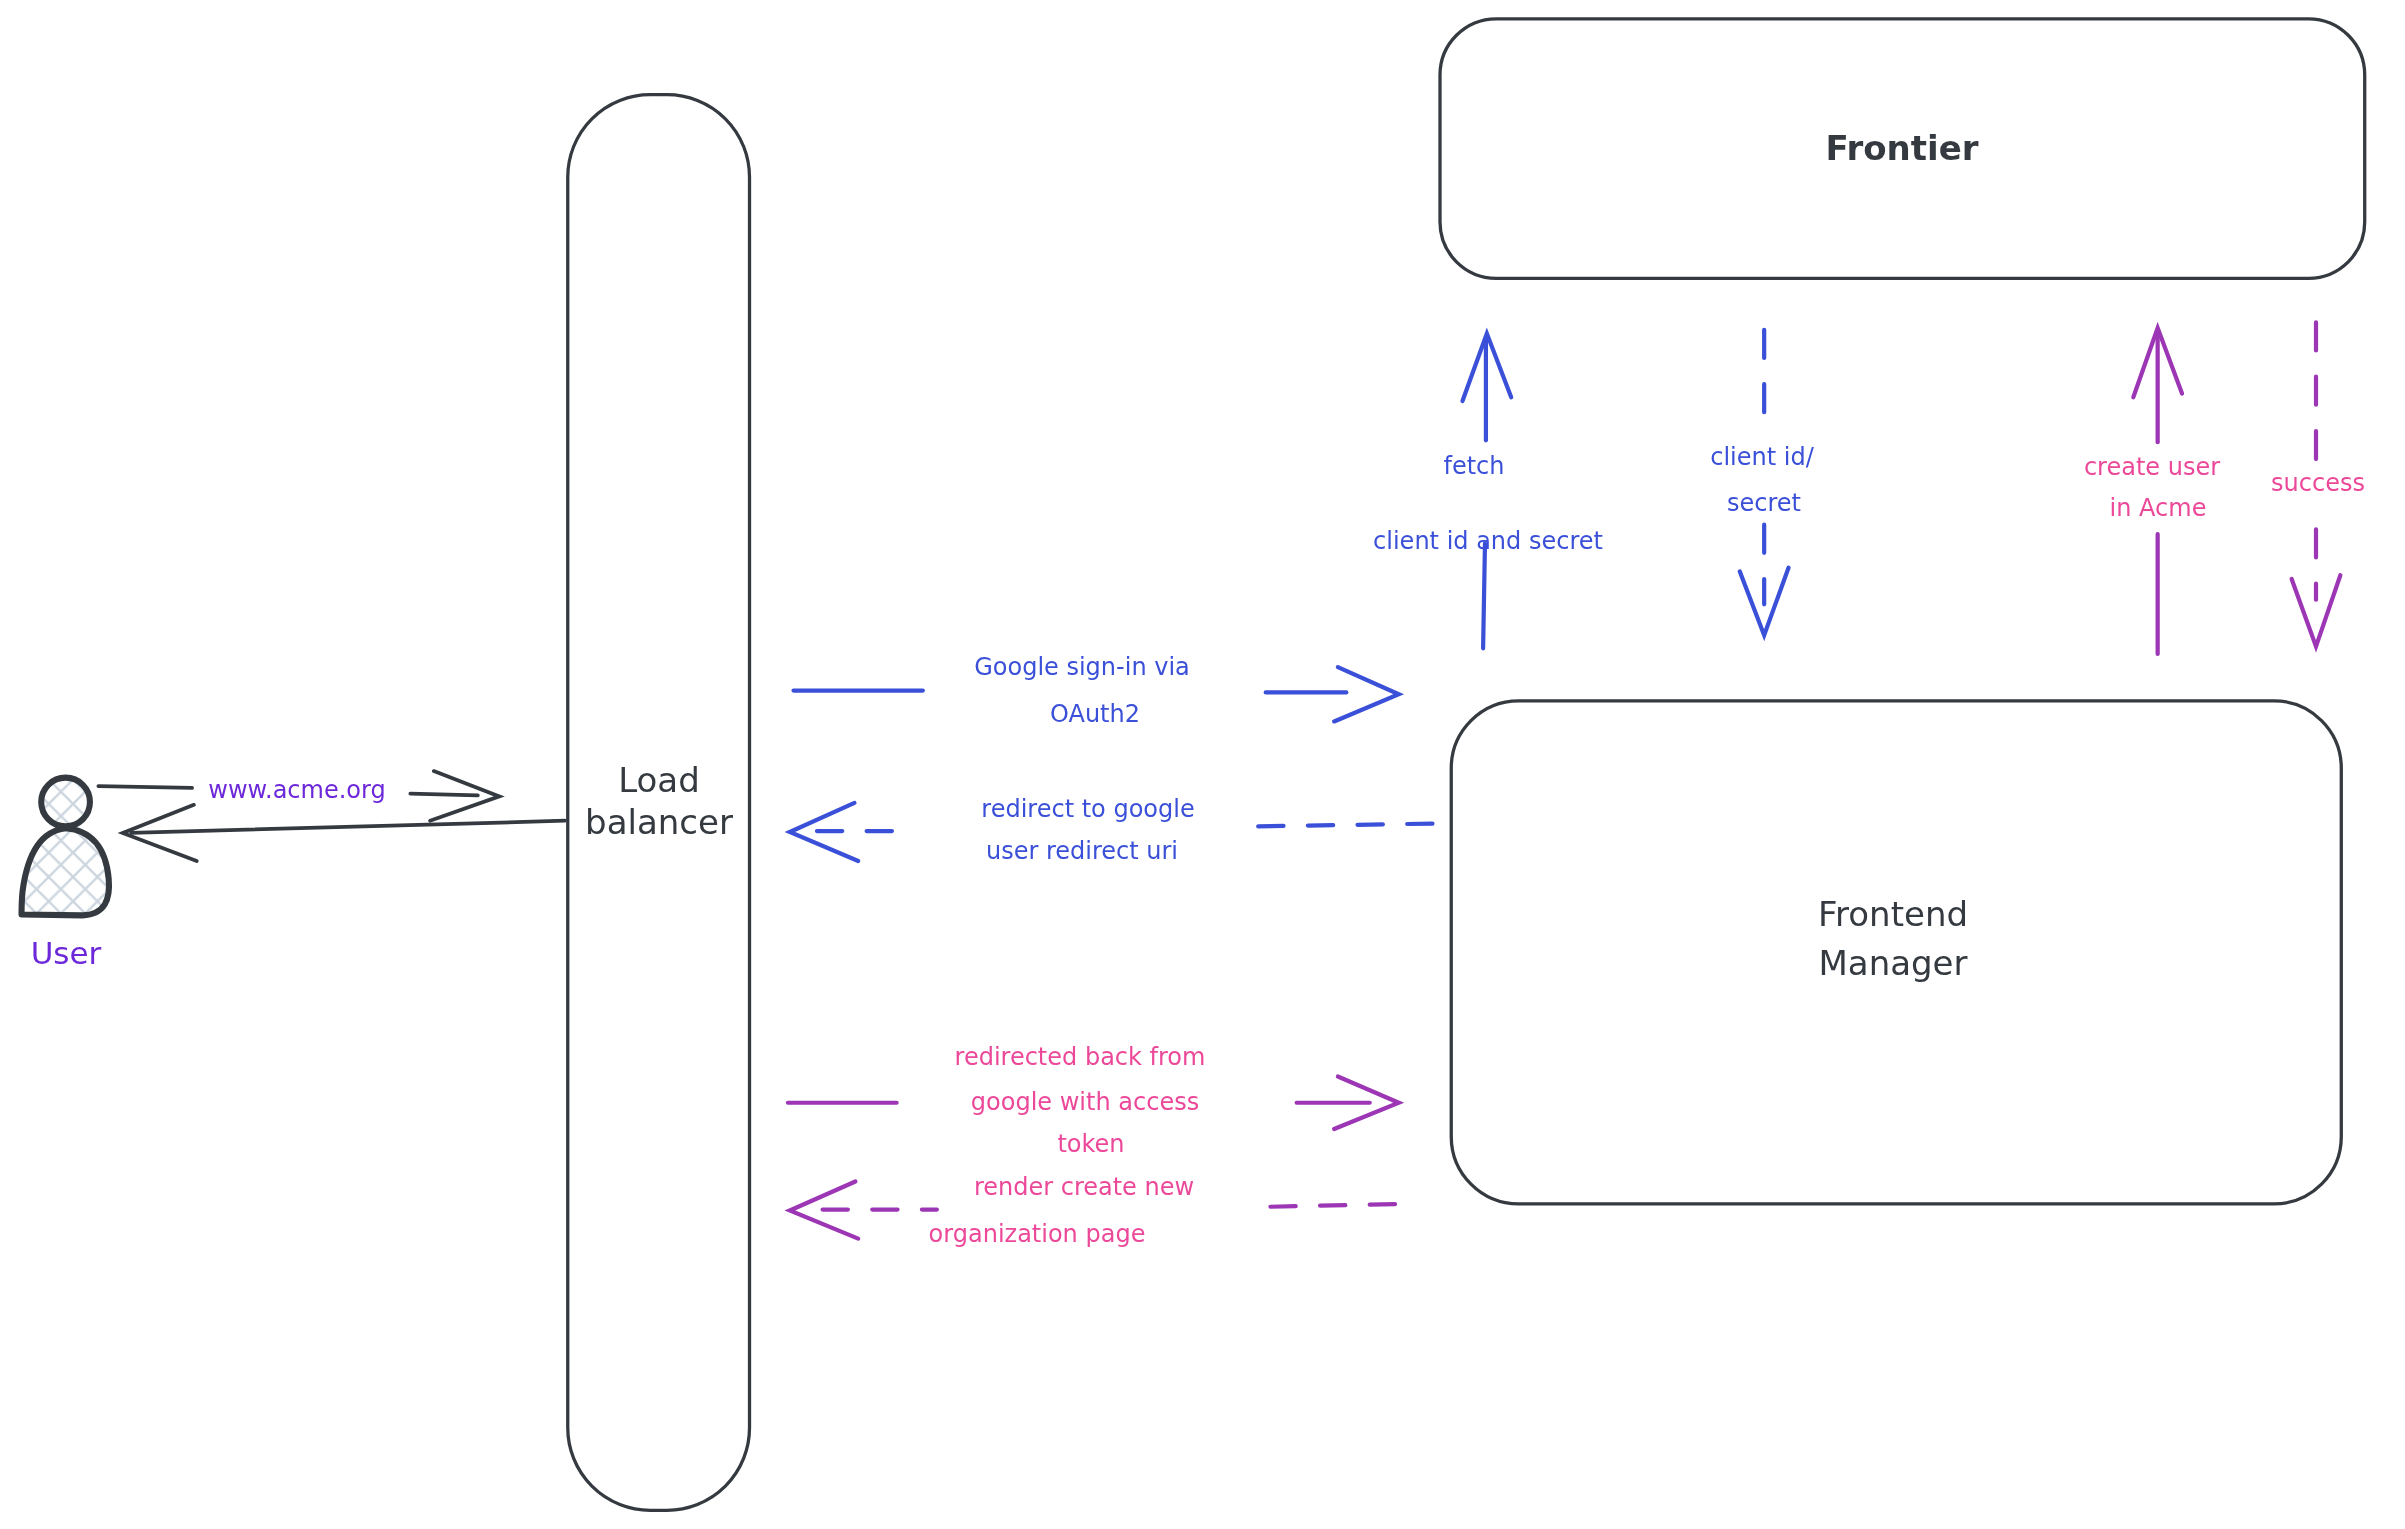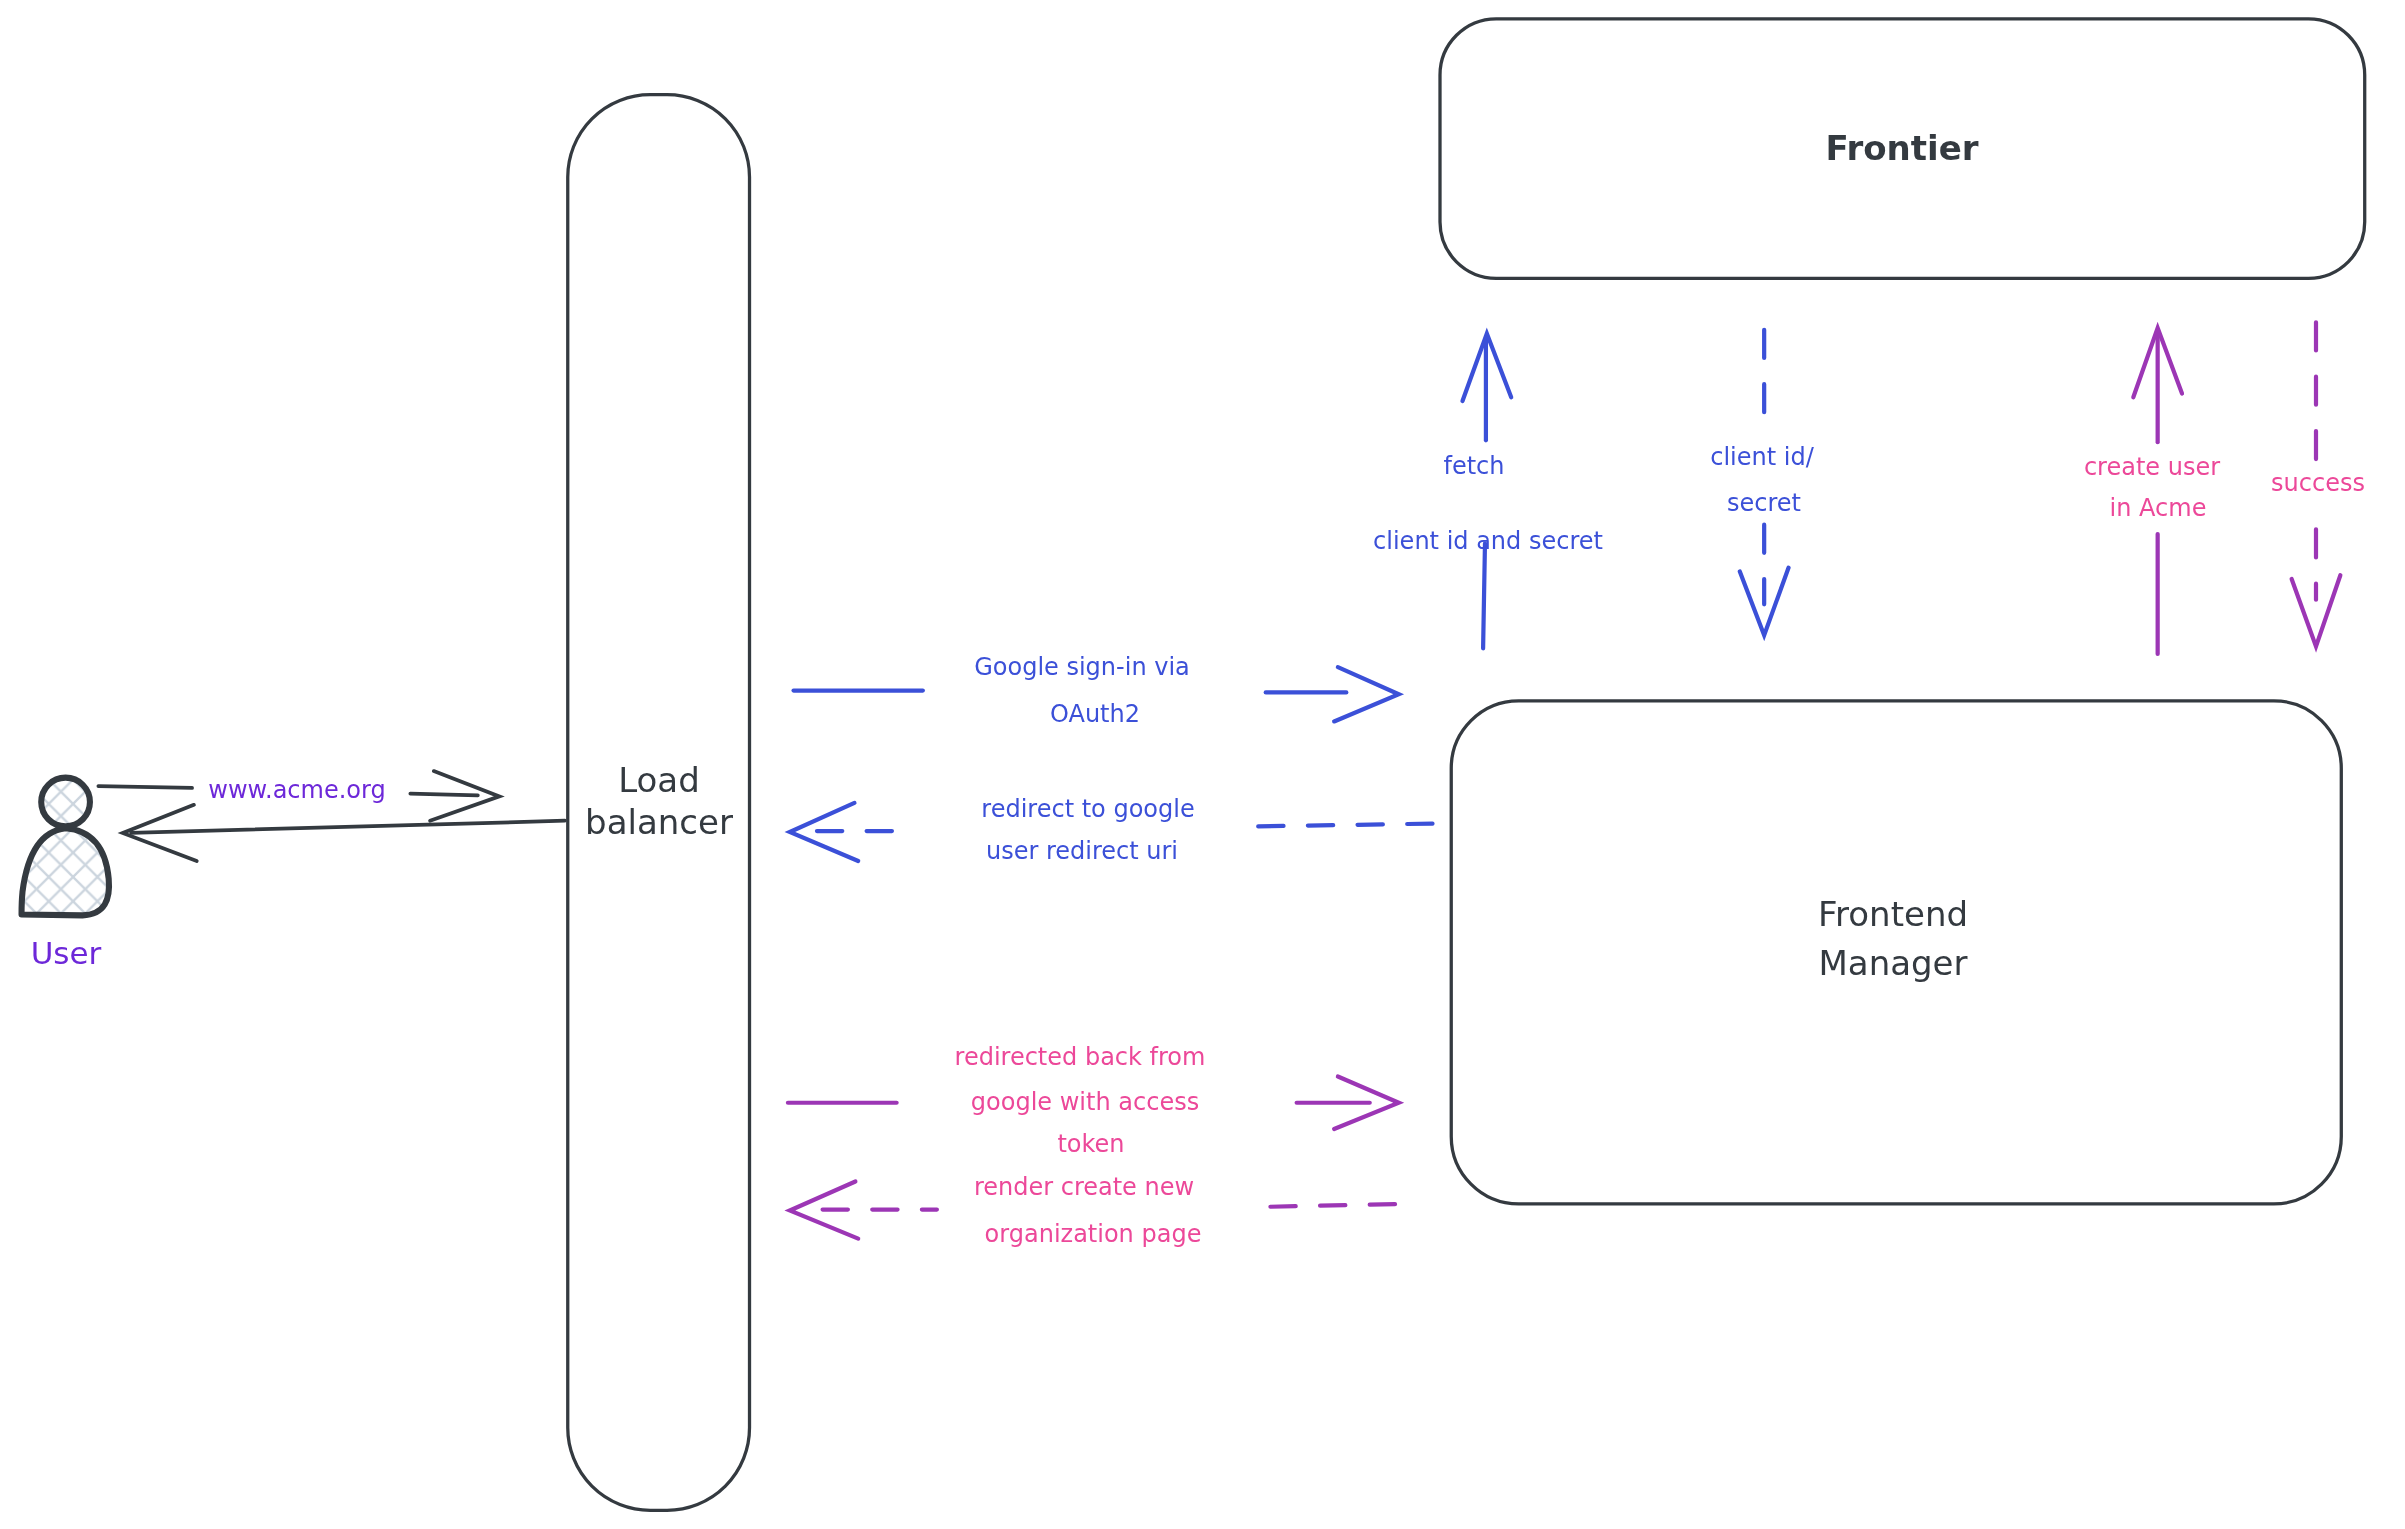--- a/index.html
+++ b/index.html
@@ -126,21 +126,21 @@
   <div class="lbl blue" style="left:1488px;top:513px;margin-top:28px;">client id and secret</div>
 
   <div class="lbl blue" style="left:1762px;top:457px;">client id/</div>
   <div class="lbl blue" style="left:1764px;top:503px;">secret</div>
 
   <div class="lbl purple" style="left:1080px;top:1057px;">redirected back from</div>
   <div class="lbl purple" style="left:1085px;top:1102px;">google with access</div>
   <div class="lbl purple" style="left:1091px;top:1144px;">token</div>
 
   <div class="lbl purple" style="left:1084px;top:1187px;">render create new</div>
-  <div class="lbl purple" style="left:1093px;top:1234px;text-align:right;">organization page</div>
+  <div class="lbl purple" style="left:1037px;top:1234px;text-align:right;">organization page</div>
 
   <div class="lbl purple" style="left:2152px;top:467px;">create user</div>
   <div class="lbl purple" style="left:2158px;top:508px;">in Acme</div>
 
   <div class="lbl purple" style="left:2318px;top:483px;">success</div>
 
 </div>
 
 
 </body></html>

